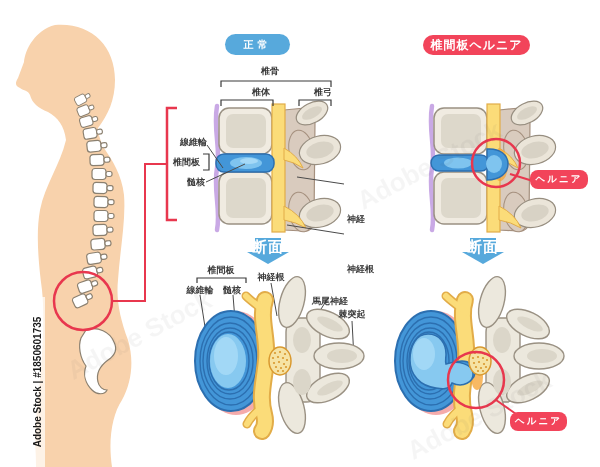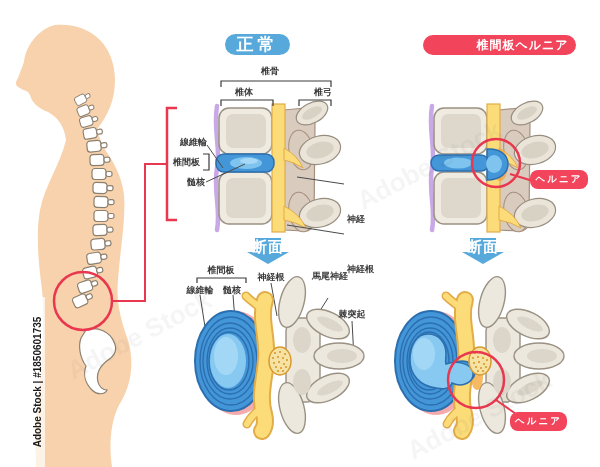--- a/index.html
+++ b/index.html
@@ -5,22 +5,22 @@
   html,body{margin:0;padding:0;}
   body{font-family:"Liberation Sans","DejaVu Sans",sans-serif;}
   .canvas{position:relative;width:600px;height:467px;background:#ffffff;overflow:hidden;}
   .art{position:absolute;left:0;top:0;}
   .lbl{position:absolute;font-size:9px;font-weight:600;color:#3a3a3a;white-space:nowrap;line-height:1;text-align:center;}
   .c{transform:translate(-50%,-50%);}
   .r{transform:translate(-100%,-50%);}
   .l{transform:translate(0,-50%);margin-top:35px;}
   .pill{position:absolute;display:flex;align-items:center;justify-content:center;
         color:#fff;font-weight:bold;border-radius:12px;white-space:nowrap;}
-  .pill-normal{left:225px;top:34px;width:65px;height:21px;background:#57A9DC;font-size:17px;letter-spacing:4px;}
-  .pill-hernia{left:423px;top:35px;width:107px;height:20px;background:#F2445A;font-size:12px;letter-spacing:1px;padding-left:46px;}
+  .pill-normal{left:225px;top:34px;width:65px;height:21px;background:#57A9DC;font-size:10px;letter-spacing:4px;}
+  .pill-hernia{left:423px;top:35px;width:107px;height:20px;background:#F2445A;font-size:12px;letter-spacing:1px;}
   .chip{position:absolute;display:flex;align-items:center;justify-content:center;background:#F2445A;
         color:#fff;font-size:9.5px;font-weight:bold;letter-spacing:2px;border-radius:8px;white-space:nowrap;}
   .chip1{left:530px;top:170px;width:58px;height:19px;}
   .chip2{left:510px;top:412px;width:57px;height:19px;}
   .arrow-txt{color:#ffffff;font-size:15px;font-weight:bold;letter-spacing:1px;}
   .wm-diag{position:absolute;font-size:26px;font-weight:bold;color:#555;opacity:0.05;transform:rotate(-28deg);white-space:nowrap;}
   .wm-id{position:absolute;left:37px;top:382px;width:170px;height:16px;display:flex;align-items:center;justify-content:center;
          transform:translate(-50%,-50%) rotate(-90deg);background:rgba(255,255,255,0.7);
          color:#1a1a1a;font-size:10px;font-weight:600;white-space:nowrap;}
 </style>
@@ -268,36 +268,36 @@
   </svg>
 
   <div class="pill pill-normal">
     <span>正常</span>
   </div>
   <div class="pill pill-hernia">
     <span>椎間板ヘルニア</span>
   </div>
 
   <div class="lbl c" style="left:270px;top:71px;">椎骨</div>
-  <div class="lbl c" style="left:244px;top:92px;">椎体</div>
+  <div class="lbl c" style="left:261px;top:92px;">椎体</div>
   <div class="lbl c" style="left:323px;top:92px;">椎弓</div>
   <div class="lbl r" style="left:207px;top:142px;">線維輪</div>
   <div class="lbl r" style="left:200px;top:162px;">椎間板</div>
   <div class="lbl r" style="left:205px;top:182px;">髄核</div>
   <div class="lbl l" style="left:347px;top:184px;">神経</div>
   <div class="lbl l" style="left:347px;top:234px;">神経根</div>
 
   <div class="lbl c arrow-txt" style="left:268px;top:246px;">断面</div>
   <div class="lbl c arrow-txt" style="left:483px;top:246px;">断面</div>
 
   <div class="lbl c" style="left:221px;top:270px;">椎間板</div>
   <div class="lbl c" style="left:200px;top:290px;">線維輪</div>
   <div class="lbl c" style="left:232px;top:290px;">髄核</div>
   <div class="lbl c" style="left:271px;top:277px;">神経根</div>
-  <div class="lbl c" style="left:330px;top:276px;">馬尾神経</div>
+  <div class="lbl c" style="left:330px;top:301px;">馬尾神経</div>
   <div class="lbl c" style="left:352px;top:314px;">棘突起</div>
 
   <div class="chip chip1">ヘルニア</div>
   <div class="chip chip2">ヘルニア</div>
 
   <div class="wm-diag" style="left:60px;top:320px;">Adobe Stock</div>
   <div class="wm-diag" style="left:350px;top:150px;">Adobe Stock</div>
   <div class="wm-diag" style="left:400px;top:400px;">Adobe Stock</div>
   <div class="wm-id">Adobe Stock | #1850601735</div>
 

